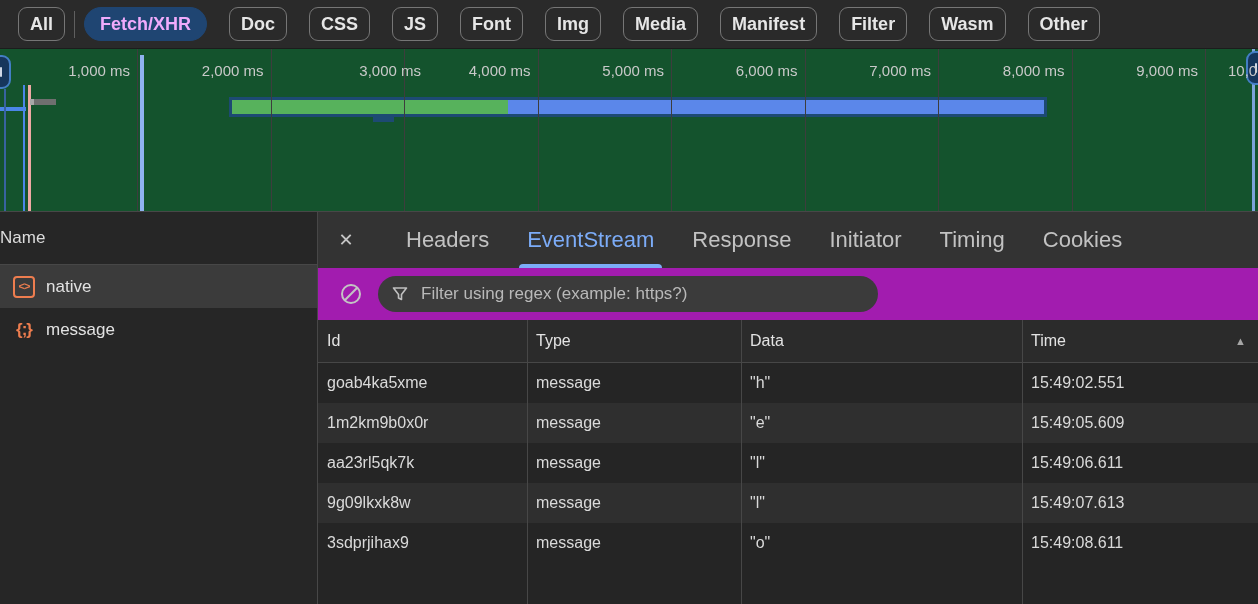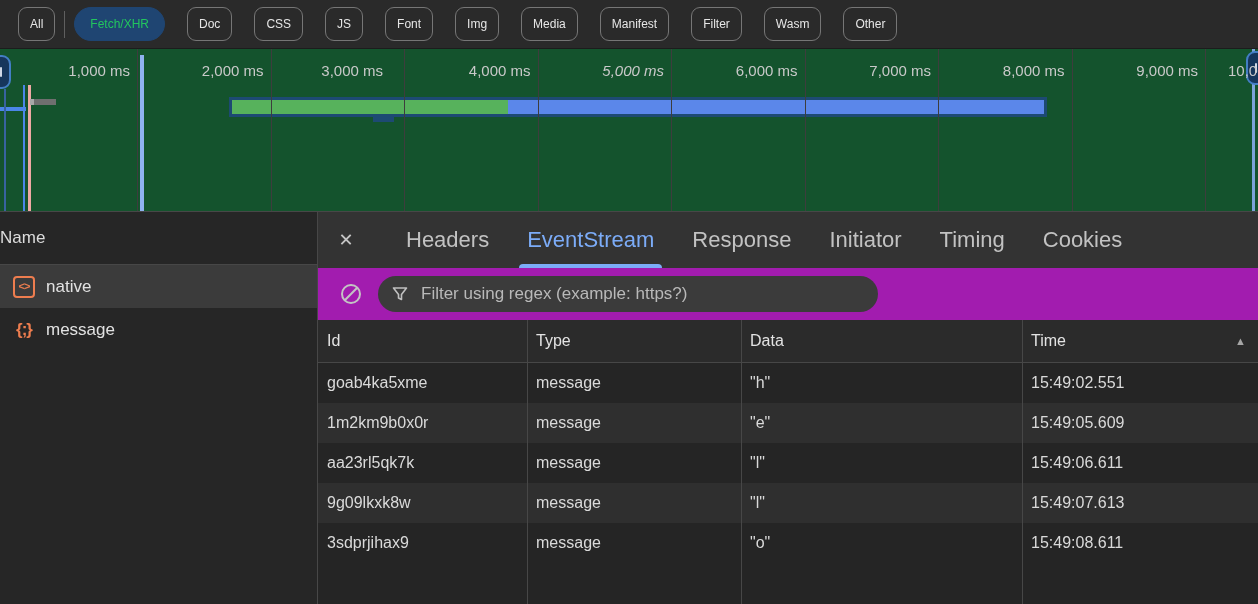--- a/index.html
+++ b/index.html
@@ -9,26 +9,26 @@
     -webkit-font-smoothing:antialiased;
   }
   
   .topbar{
     position:absolute;left:0;top:0;width:1258px;height:49px;
     background:#2a2a2a;border-bottom:1px solid #1c1c1c;
     display:flex;align-items:center;padding-left:18px;gap:22px;box-sizing:border-box;
   }
   .chip{
     height:32px;display:flex;align-items:center;padding:0 11px;
-    border:1.5px solid #767676;border-radius:9px;color:#e6e6e6;font-size:12px;
-    white-space:nowrap;cursor:default;
+    border:1.5px solid #767676;border-radius:9px;color:#e6e6e6;font-size:18px;
+    white-space:nowrap;cursor:default;font-weight:bold;
   }
   .chip.active{
     background:var(--chip-selected-bg);border-color:var(--chip-selected-bg);
-    color:#22c55e;border-radius:17px;padding:0 15px;
+    color:#f0abfc;border-radius:17px;padding:0 15px;
   }
   .chip-sep{width:1px;height:27px;background:#5f5f5f;margin:0 -13px;}
   
   .overview{
     position:absolute;left:0;top:49px;width:1258px;height:162px;
     background:#14532d;overflow:hidden;
   }
   .gridline{position:absolute;top:0;bottom:0;width:1px;background:#3d3d3d;}
   .ruler-label{position:absolute;top:13px;font-size:15px;color:#c9c9c9;white-space:nowrap;}
   .marker{position:absolute;}
@@ -156,25 +156,25 @@
     <div class="bar-notch"></div>
     <div class="handle-line-left"></div>
     <div class="handle-line-right"></div>
     <div class="handle-cap left"></div>
     <div class="handle-cap right"></div>
   <div class="gridline" style="left: 137px;"></div>
       <div class="ruler-label" style="right: 1128px;">1,000 ms</div>
       <div class="gridline" style="left: 270.5px;"></div>
       <div class="ruler-label" style="right: 994.5px;">2,000 ms</div>
       <div class="gridline" style="left: 404px;"></div>
-      <div class="ruler-label" style="right: 875px;">3,000 ms</div>
+      <div class="ruler-label" style="right: 837px;">3,000 ms</div>
       <div class="gridline" style="left: 537.5px;"></div>
       <div class="ruler-label" style="right: 727.5px;">4,000 ms</div>
       <div class="gridline" style="left: 671px;"></div>
-      <div class="ruler-label" style="right: 594px; font-style: italic;">5,000 ms</div>
+      <div class="ruler-label" style="right: 594px;">5,000 ms</div>
       <div class="gridline" style="left: 804.5px;"></div>
       <div class="ruler-label" style="right: 460.5px;">6,000 ms</div>
       <div class="gridline" style="left: 938px;"></div>
       <div class="ruler-label" style="right: 327px;">7,000 ms</div>
       <div class="gridline" style="left: 1071.5px;"></div>
       <div class="ruler-label" style="right: 193.5px;">8,000 ms</div>
       <div class="gridline" style="left: 1205px;"></div>
       <div class="ruler-label" style="right: 60px;">9,000 ms</div>
       <div class="ruler-label" style="left: 1228px;">10,000 ms</div>
     </div>

